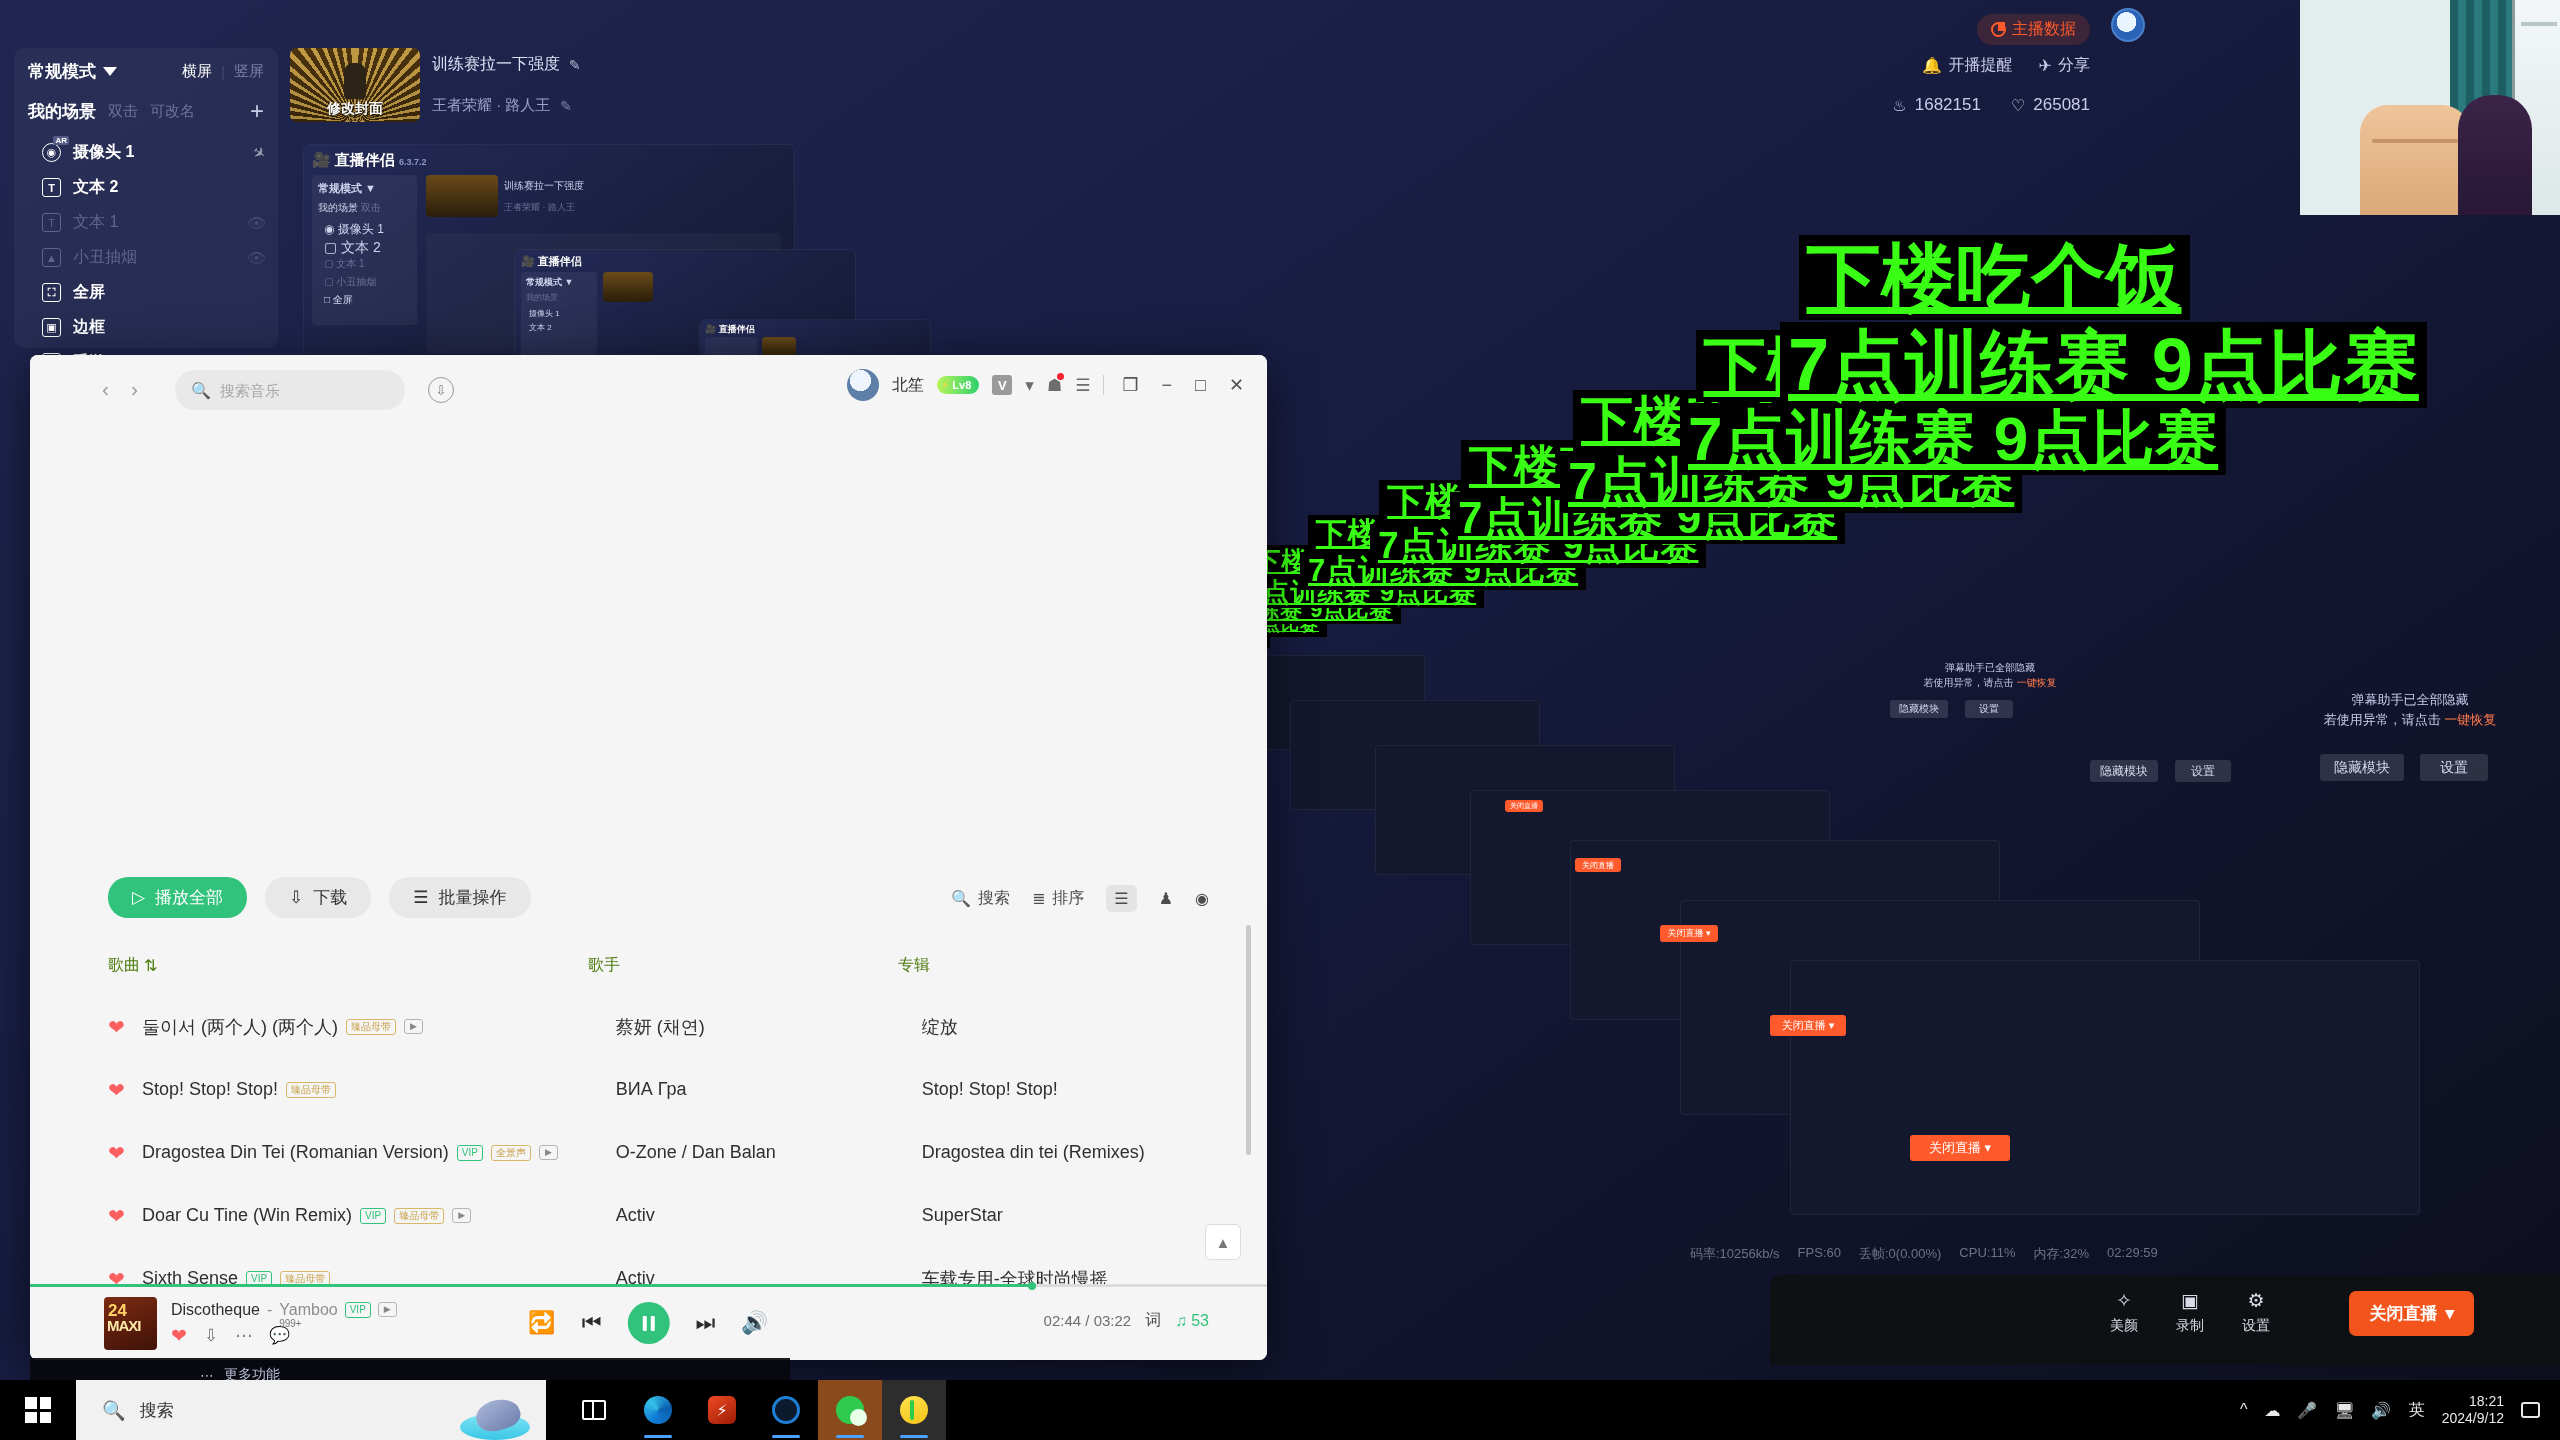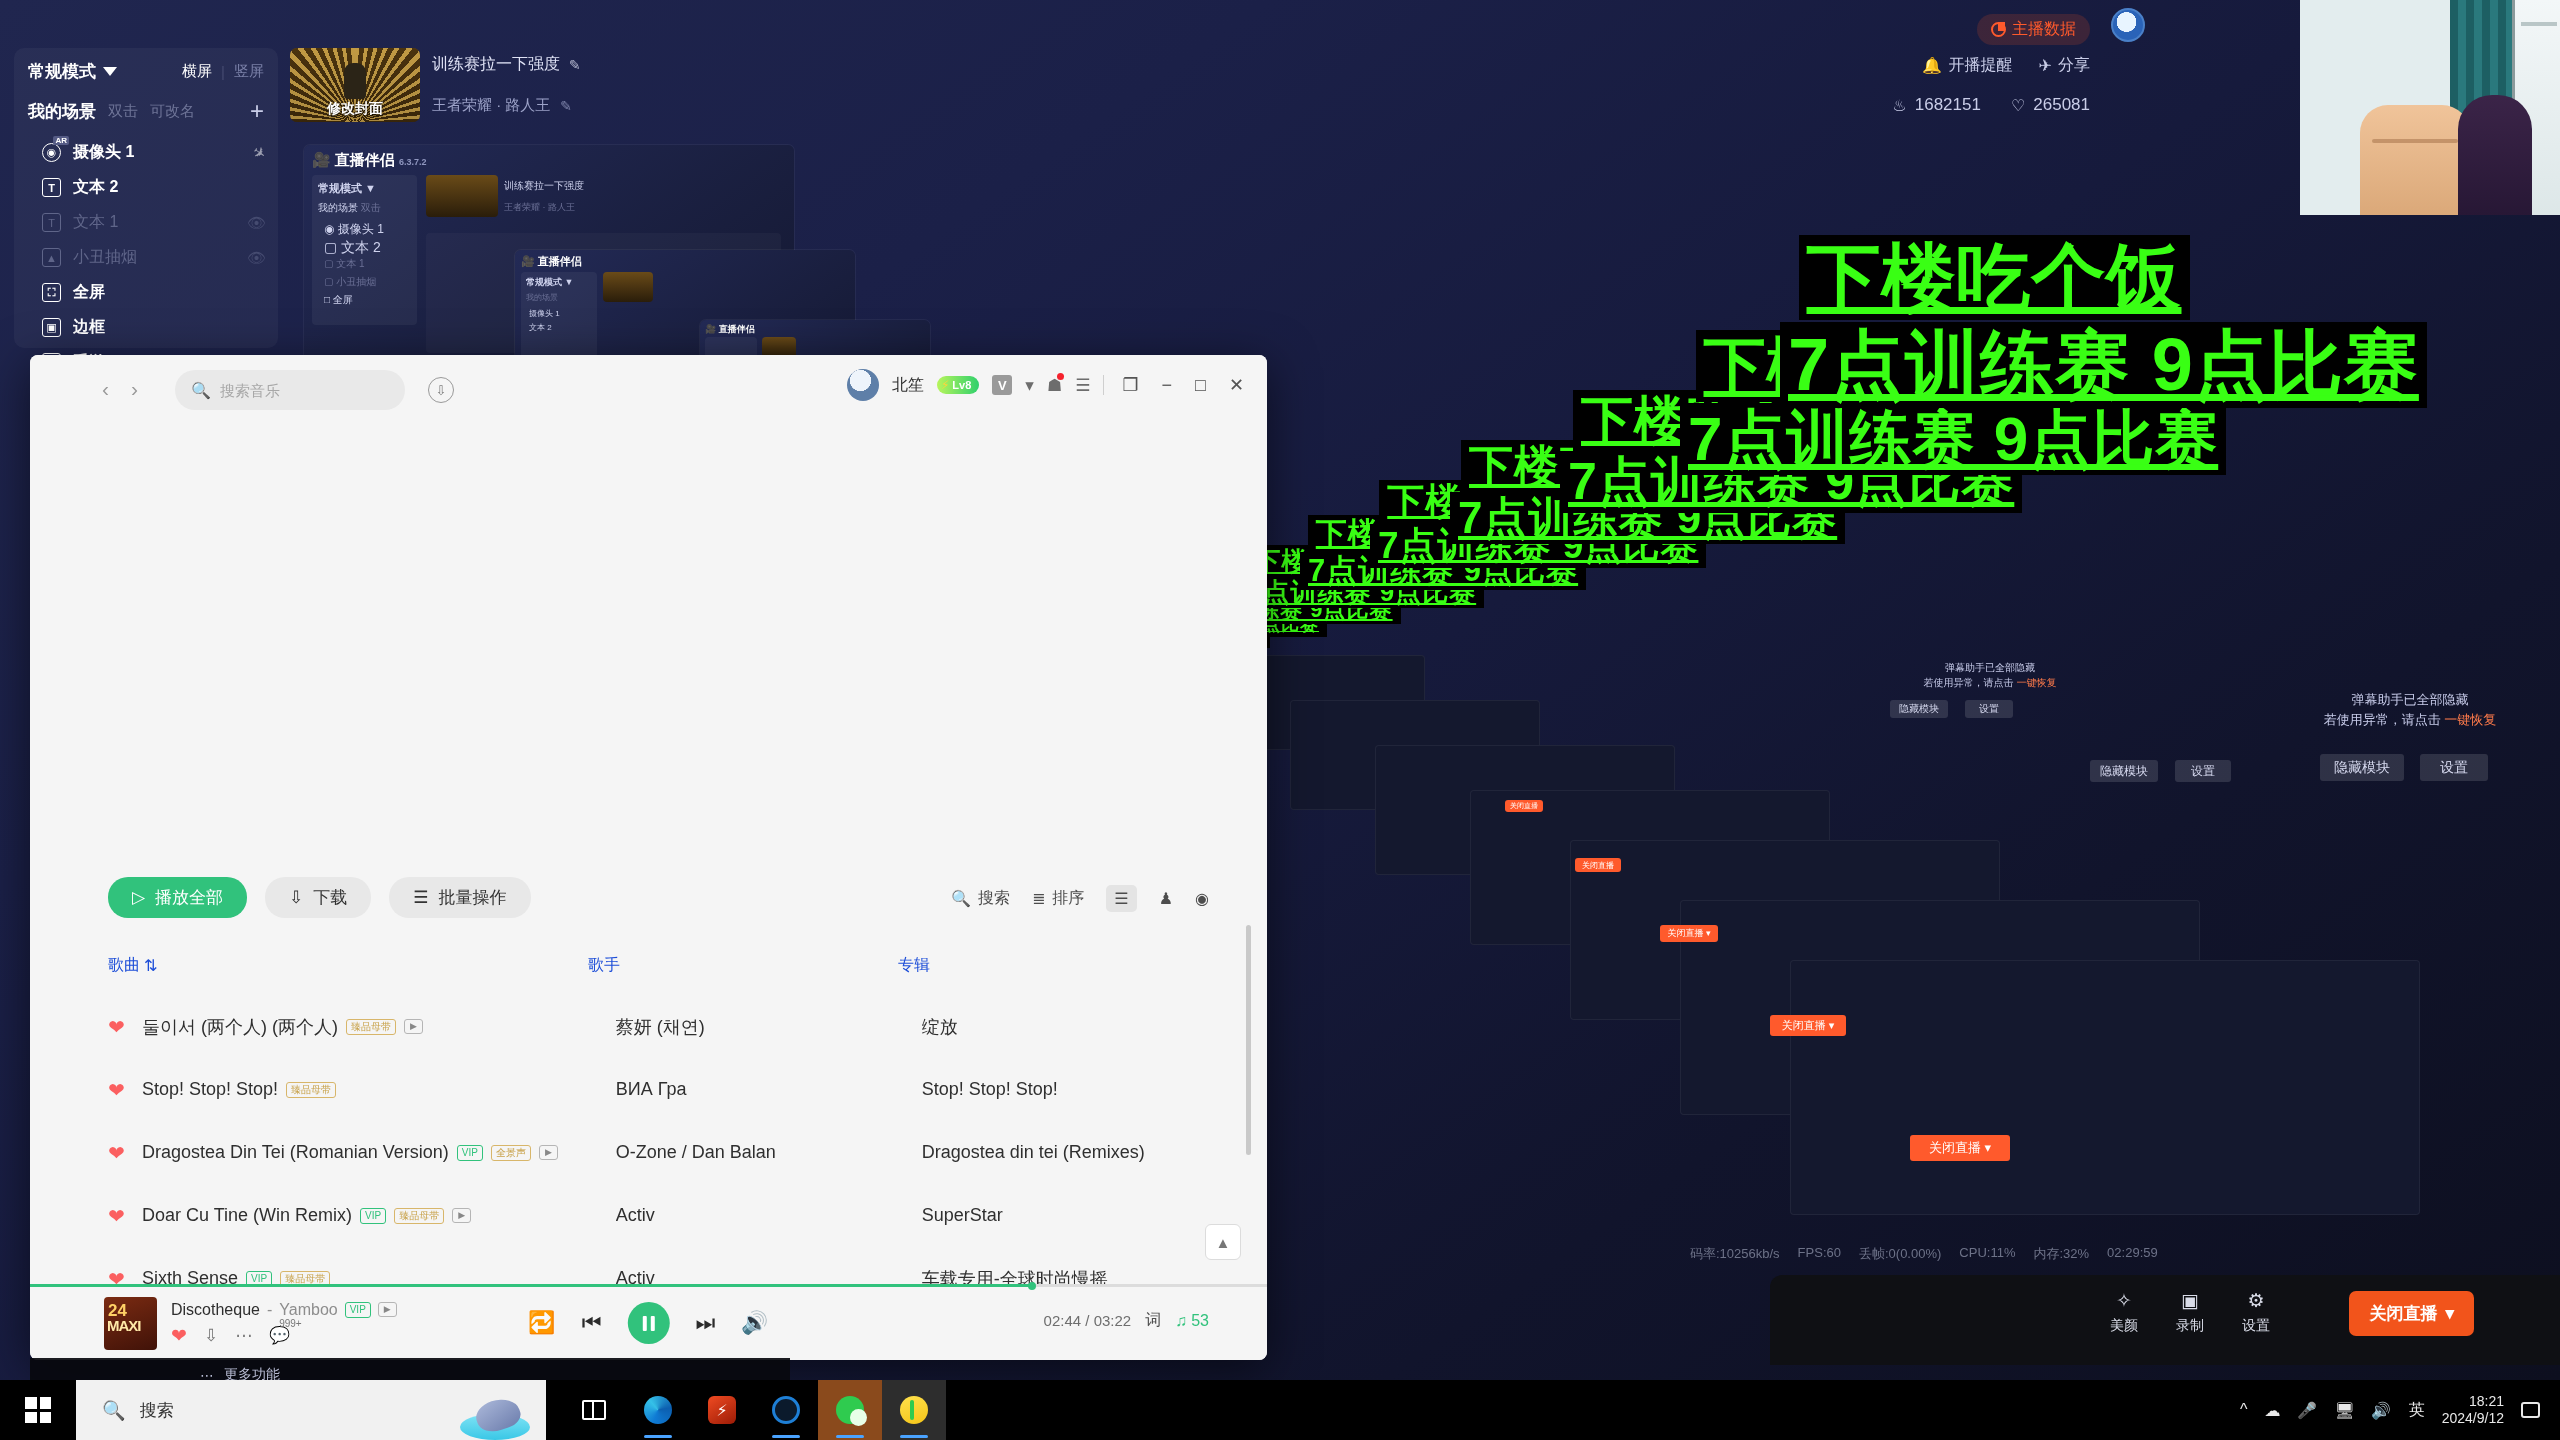--- a/index.html
+++ b/index.html
@@ -183,21 +183,21 @@
     font-size:17px; display:flex; align-items:center; gap:10px; cursor:pointer;
     font-family:"Liberation Sans", sans-serif; white-space:nowrap;}
   .btn-gray { background:#e8e8e8; color:#333; border:none; border-radius:20px; height:41px; padding:0 24px;
     font-size:17px; display:flex; align-items:center; gap:10px; cursor:pointer;
     font-family:"Liberation Sans", sans-serif; white-space:nowrap;}
   .mw-tools { position:absolute; right:58px; top:530px; display:flex; align-items:center; gap:22px; color:#4d4d4d; font-size:16px;}
   .mw-tools .tool { display:flex; align-items:center; gap:7px; cursor:pointer; white-space:nowrap;}
   .view-sel { background:#e4e4e4; border-radius:5px; padding:4px 8px; }
 
   
-  .mw-thead { position:absolute; left:78px; top:600px; width:1060px; display:flex; color:#1d4ed8; font-size:16px;}
+  .mw-thead { position:absolute; left:78px; top:600px; width:1060px; display:flex; color:#4d7c0f; font-size:16px;}
   .col-song { width:480px; display:flex; align-items:center; gap:4px;}
   .col-artist { width:310px; }
   .col-album { width:270px; }
   .mw-list { position:absolute; left:78px; top:640px; width:1090px; height:600px; overflow:hidden; }
   .song-row { display:flex; align-items:center; height:63px; font-size:18px; color:#2f2f2f; cursor:pointer; }
   .heart { color:#fb5f60; font-size:20px; width:34px; flex:none; }
   .song-title-cell { width:480px; display:flex; align-items:center; gap:8px; min-width:0; }
   .song-title { white-space:nowrap; overflow:hidden; text-overflow:ellipsis; }
   .badge { font-size:10px; line-height:1; padding:2px 4px; border-radius:3px; border:1px solid; flex:none;}
   .b-vip { color:#31c27c; border-color:#31c27c; font-weight:400; }

